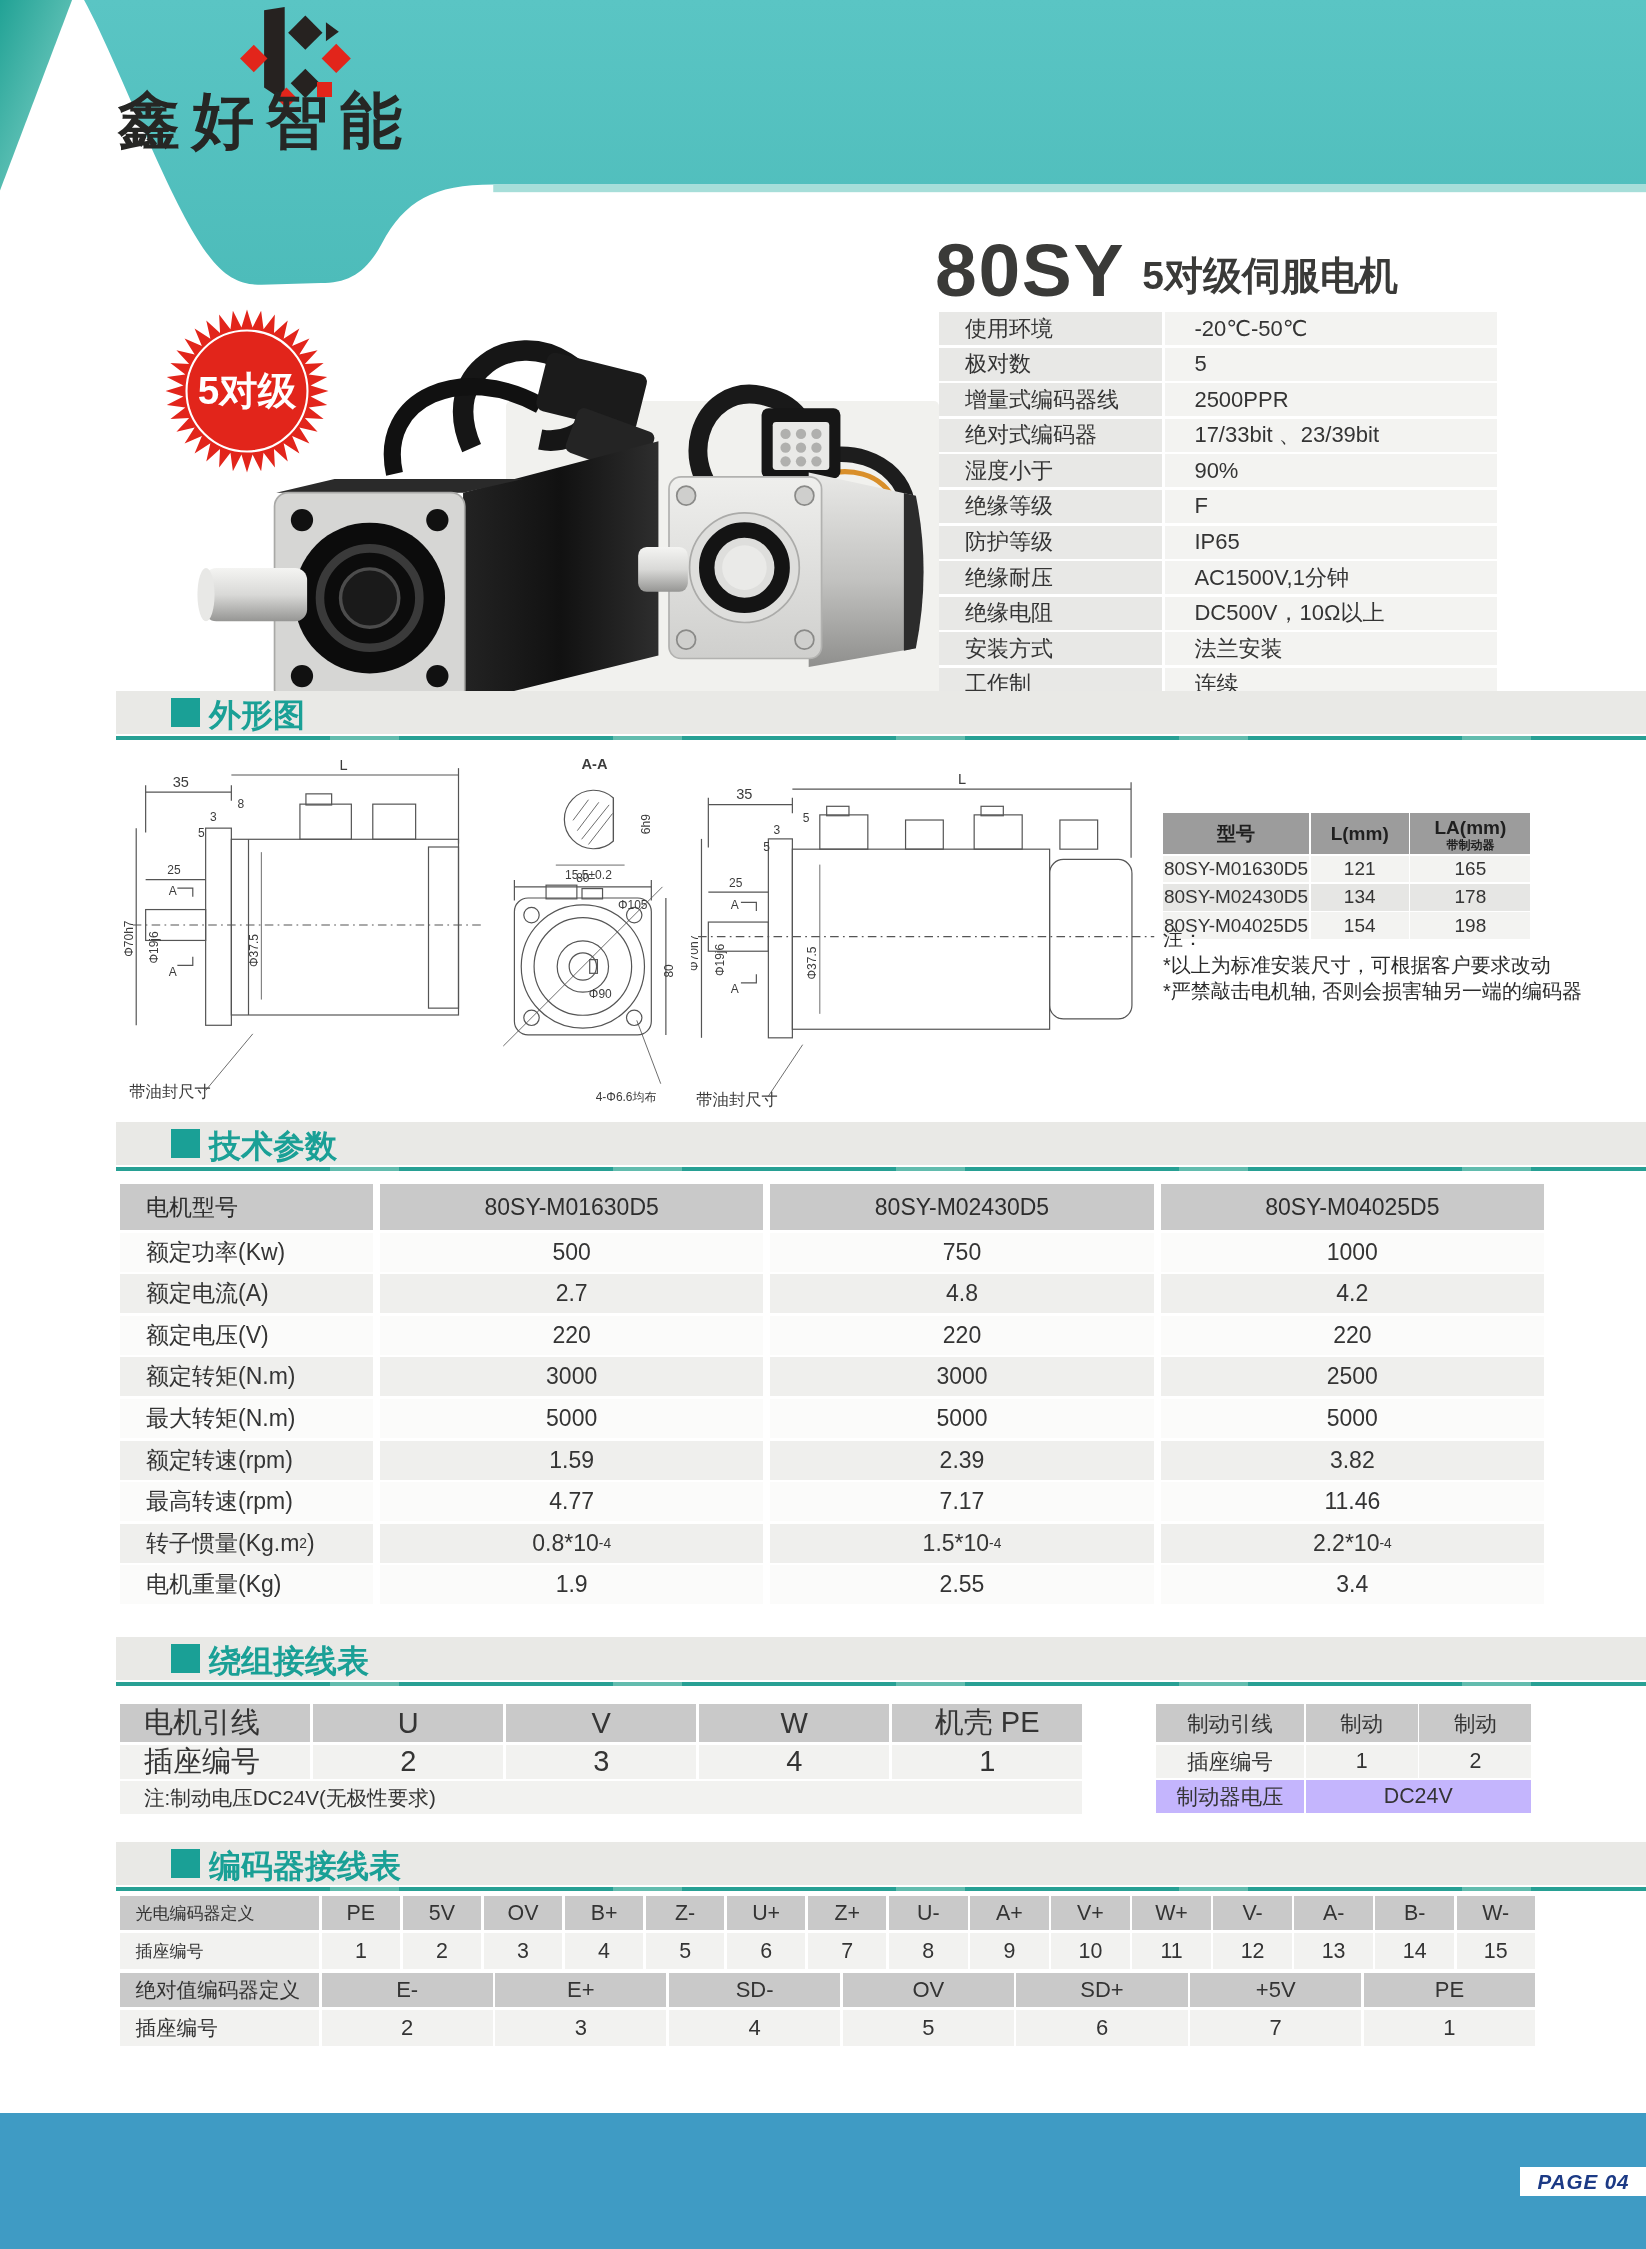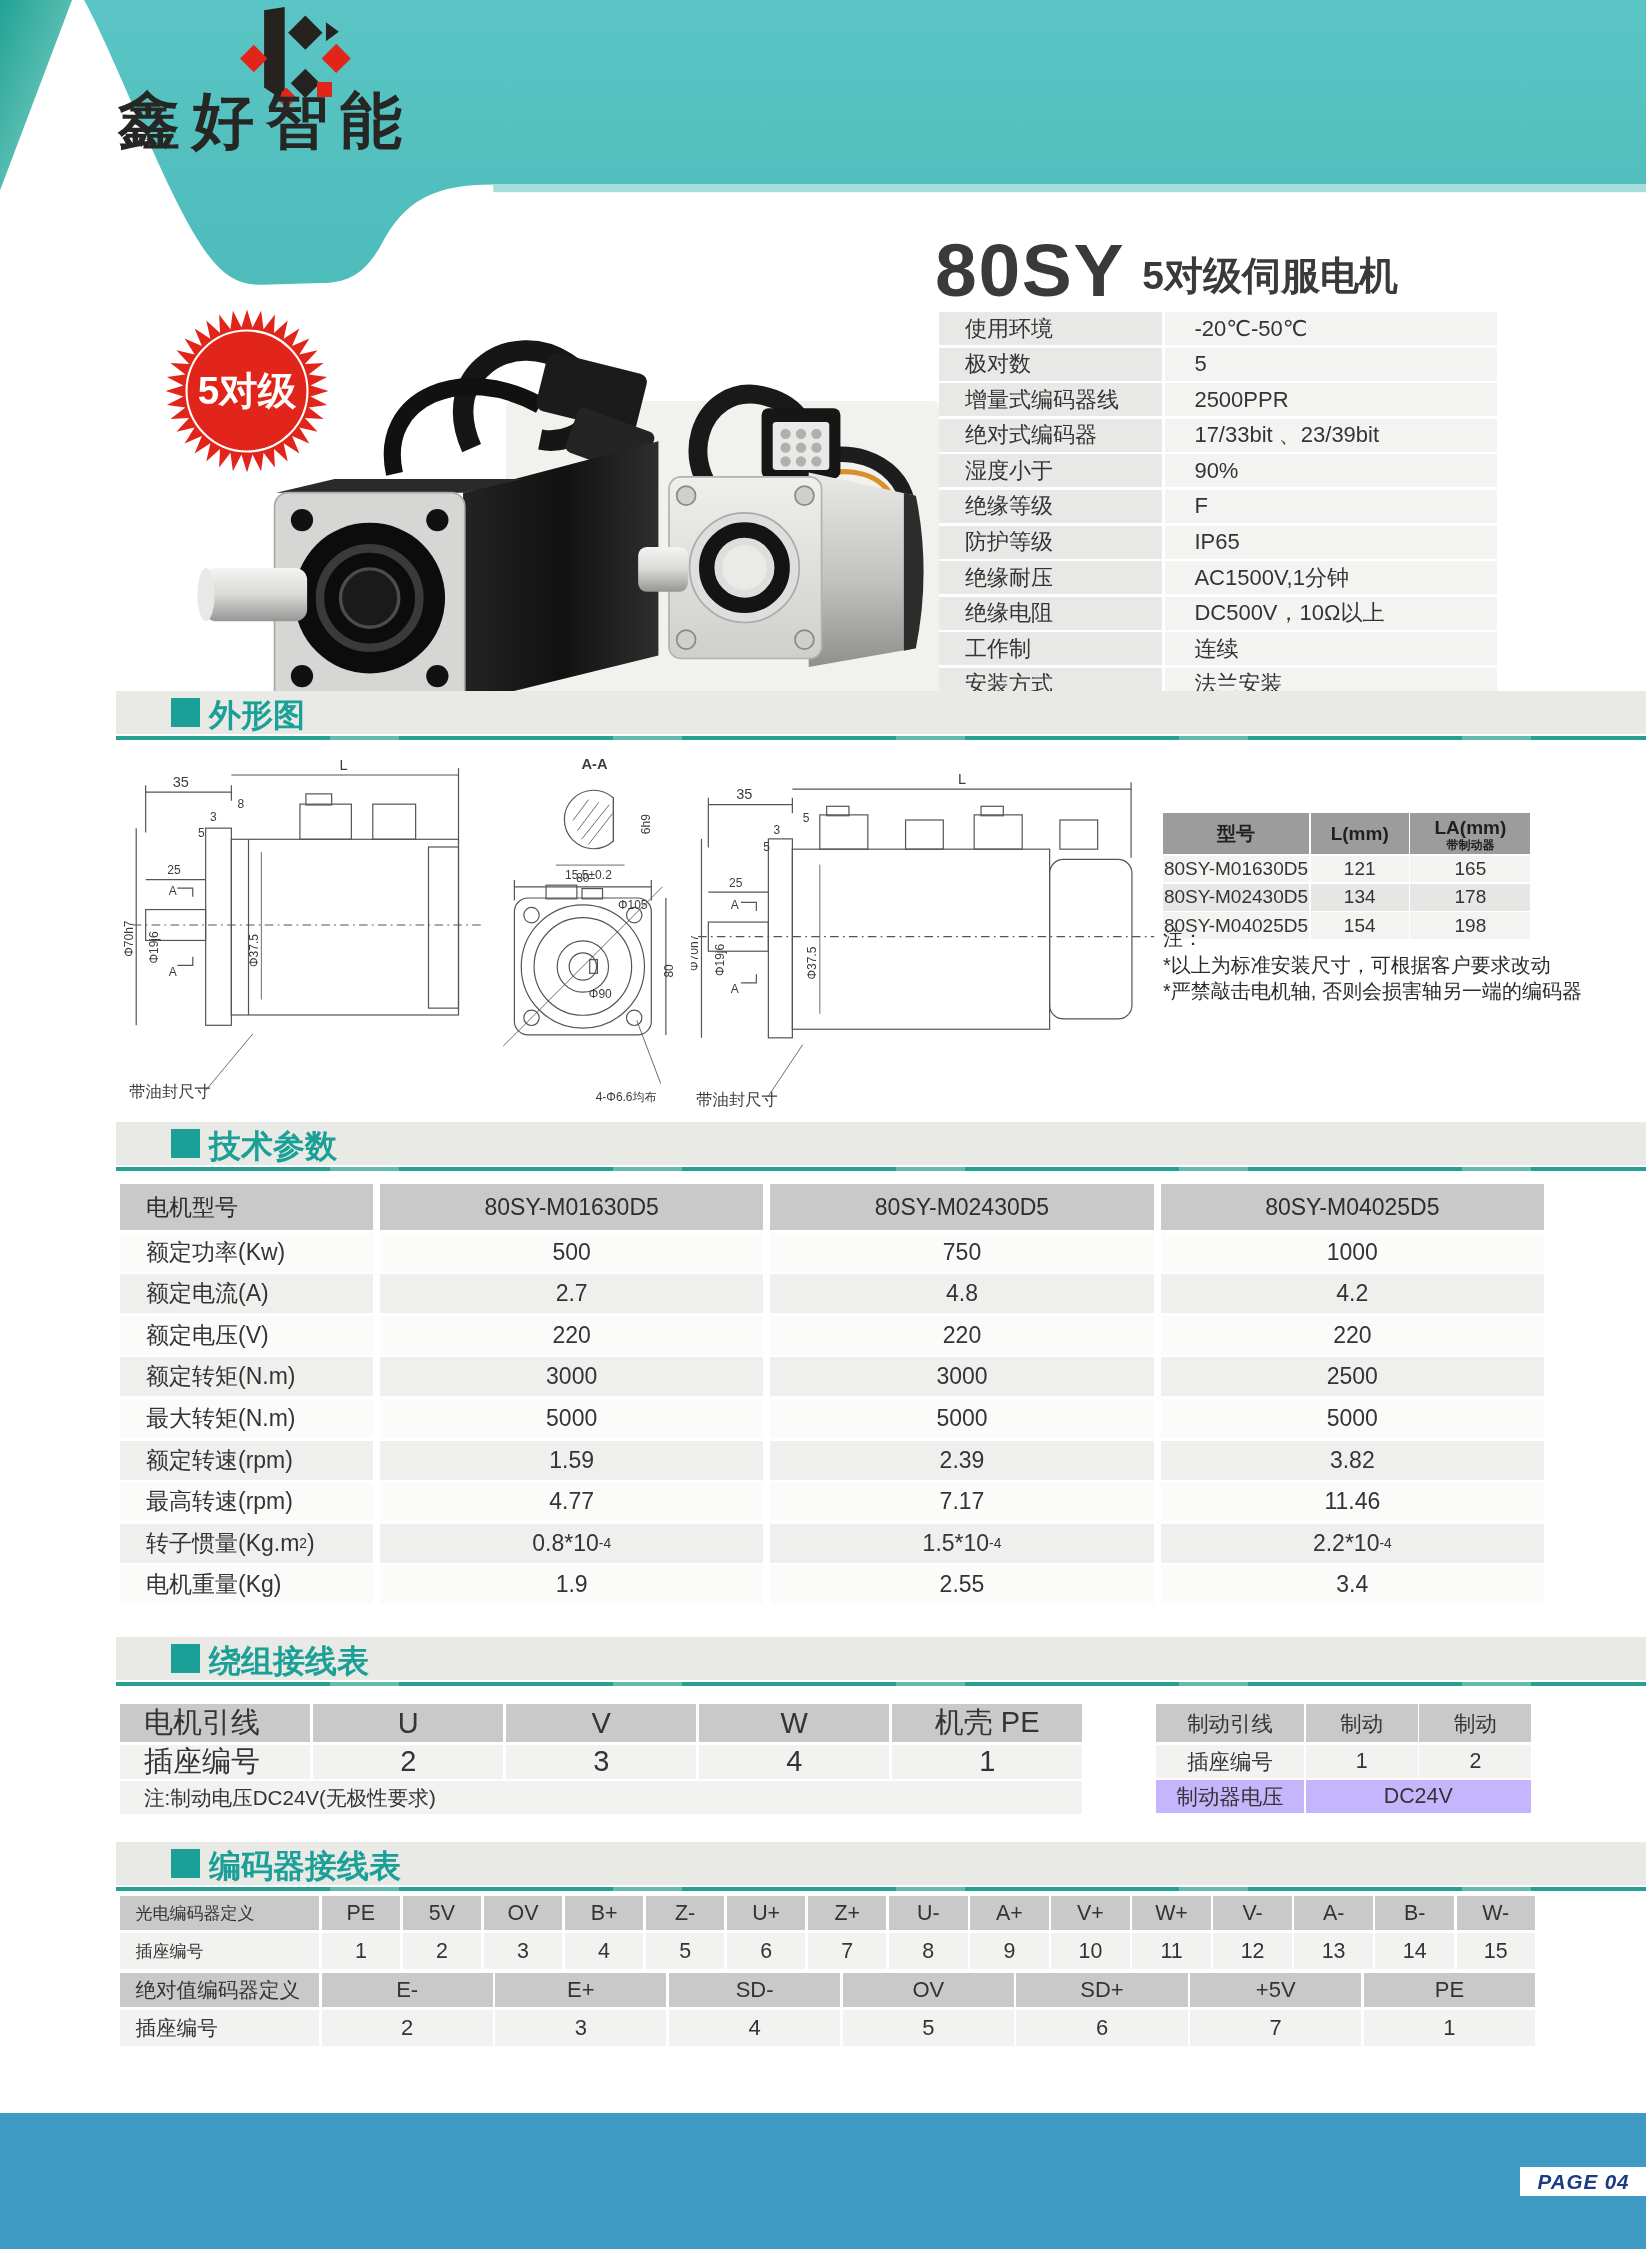--- a/index.html
+++ b/index.html
@@ -250,26 +250,26 @@
       </div>
     <div class="spec-row">
         <div class="spec-k">绝缘耐压</div>
         <div class="spec-v">AC1500V,1分钟</div>
       </div>
     <div class="spec-row">
         <div class="spec-k">绝缘电阻</div>
         <div class="spec-v">DC500V，10Ω以上</div>
       </div>
     <div class="spec-row">
+        <div class="spec-k">安装方式</div>
+        <div class="spec-v">法兰安装</div>
+      </div>
+    <div class="spec-row">
         <div class="spec-k">工作制</div>
         <div class="spec-v">连续</div>
-      </div>
-    <div class="spec-row">
-        <div class="spec-k">安装方式</div>
-        <div class="spec-v">法兰安装</div>
       </div>
   </div>
 
   <div class="section-bar" style="top:691px">
     <div class="section-sq"></div>
     <div class="section-label">外形图</div>
   </div>
 
   <svg class="abs draw" style="left:124px;top:751px" width="369" height="360" viewBox="0 0 430 420">
     <rect x="25" y="185" width="70" height="36"></rect>

